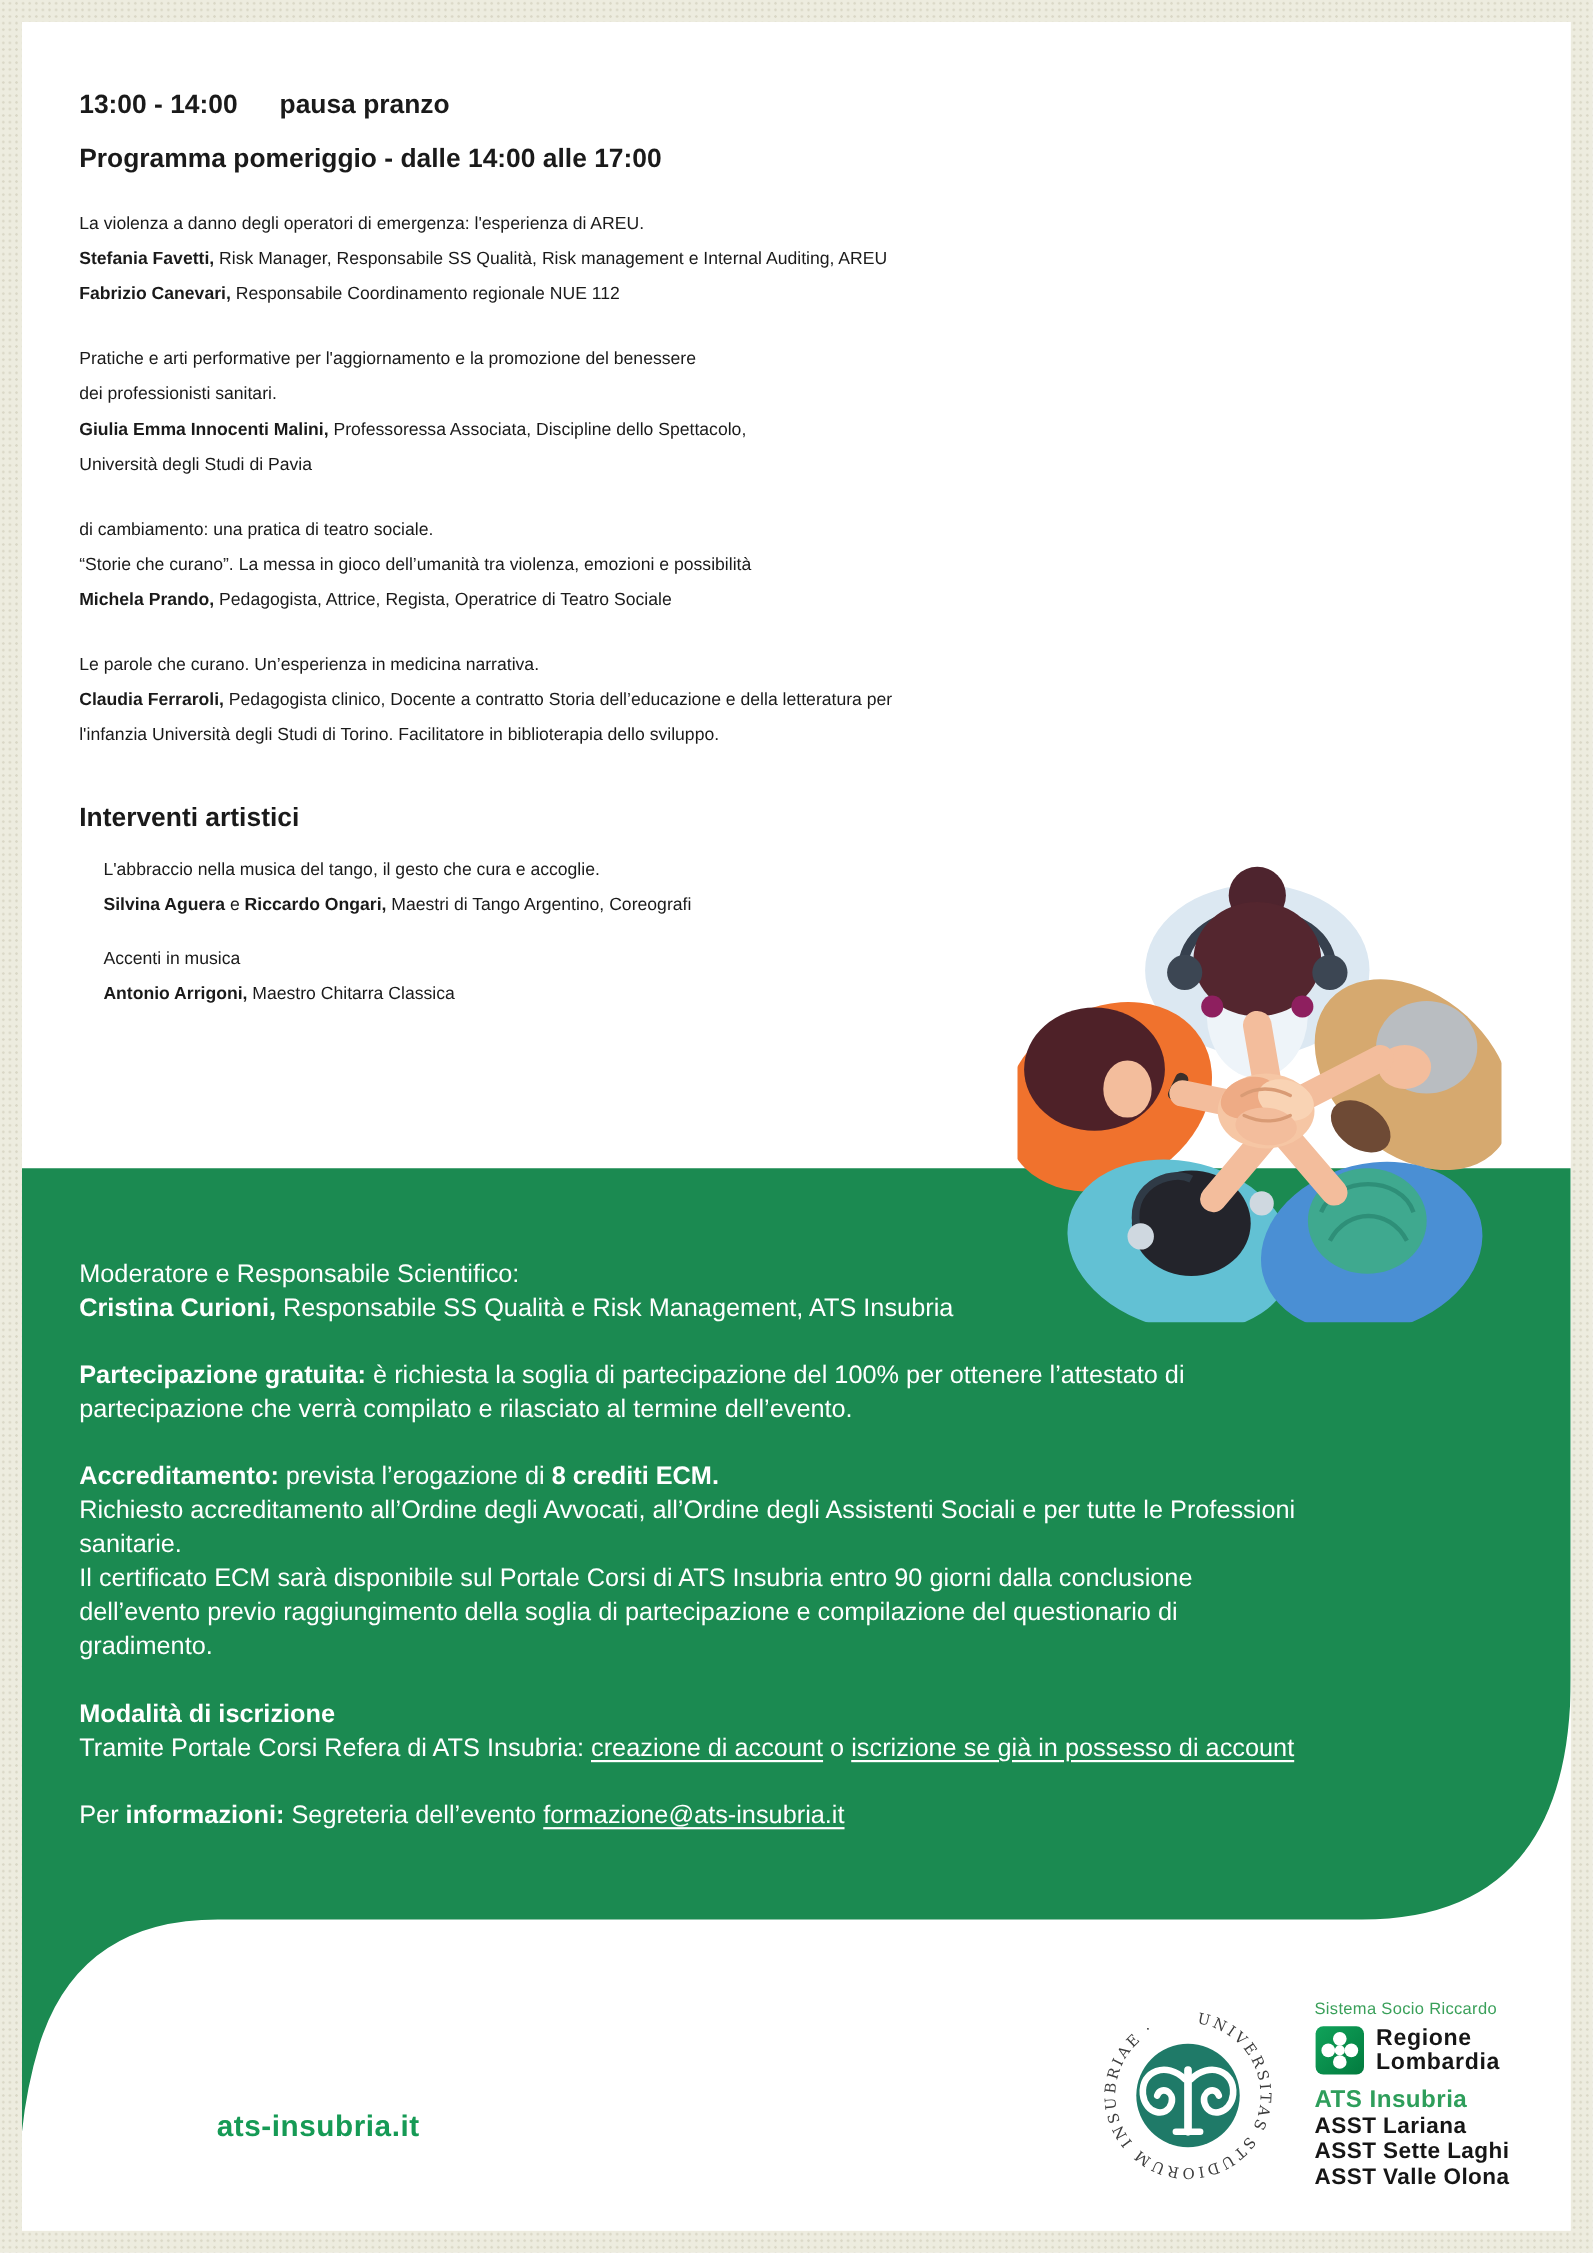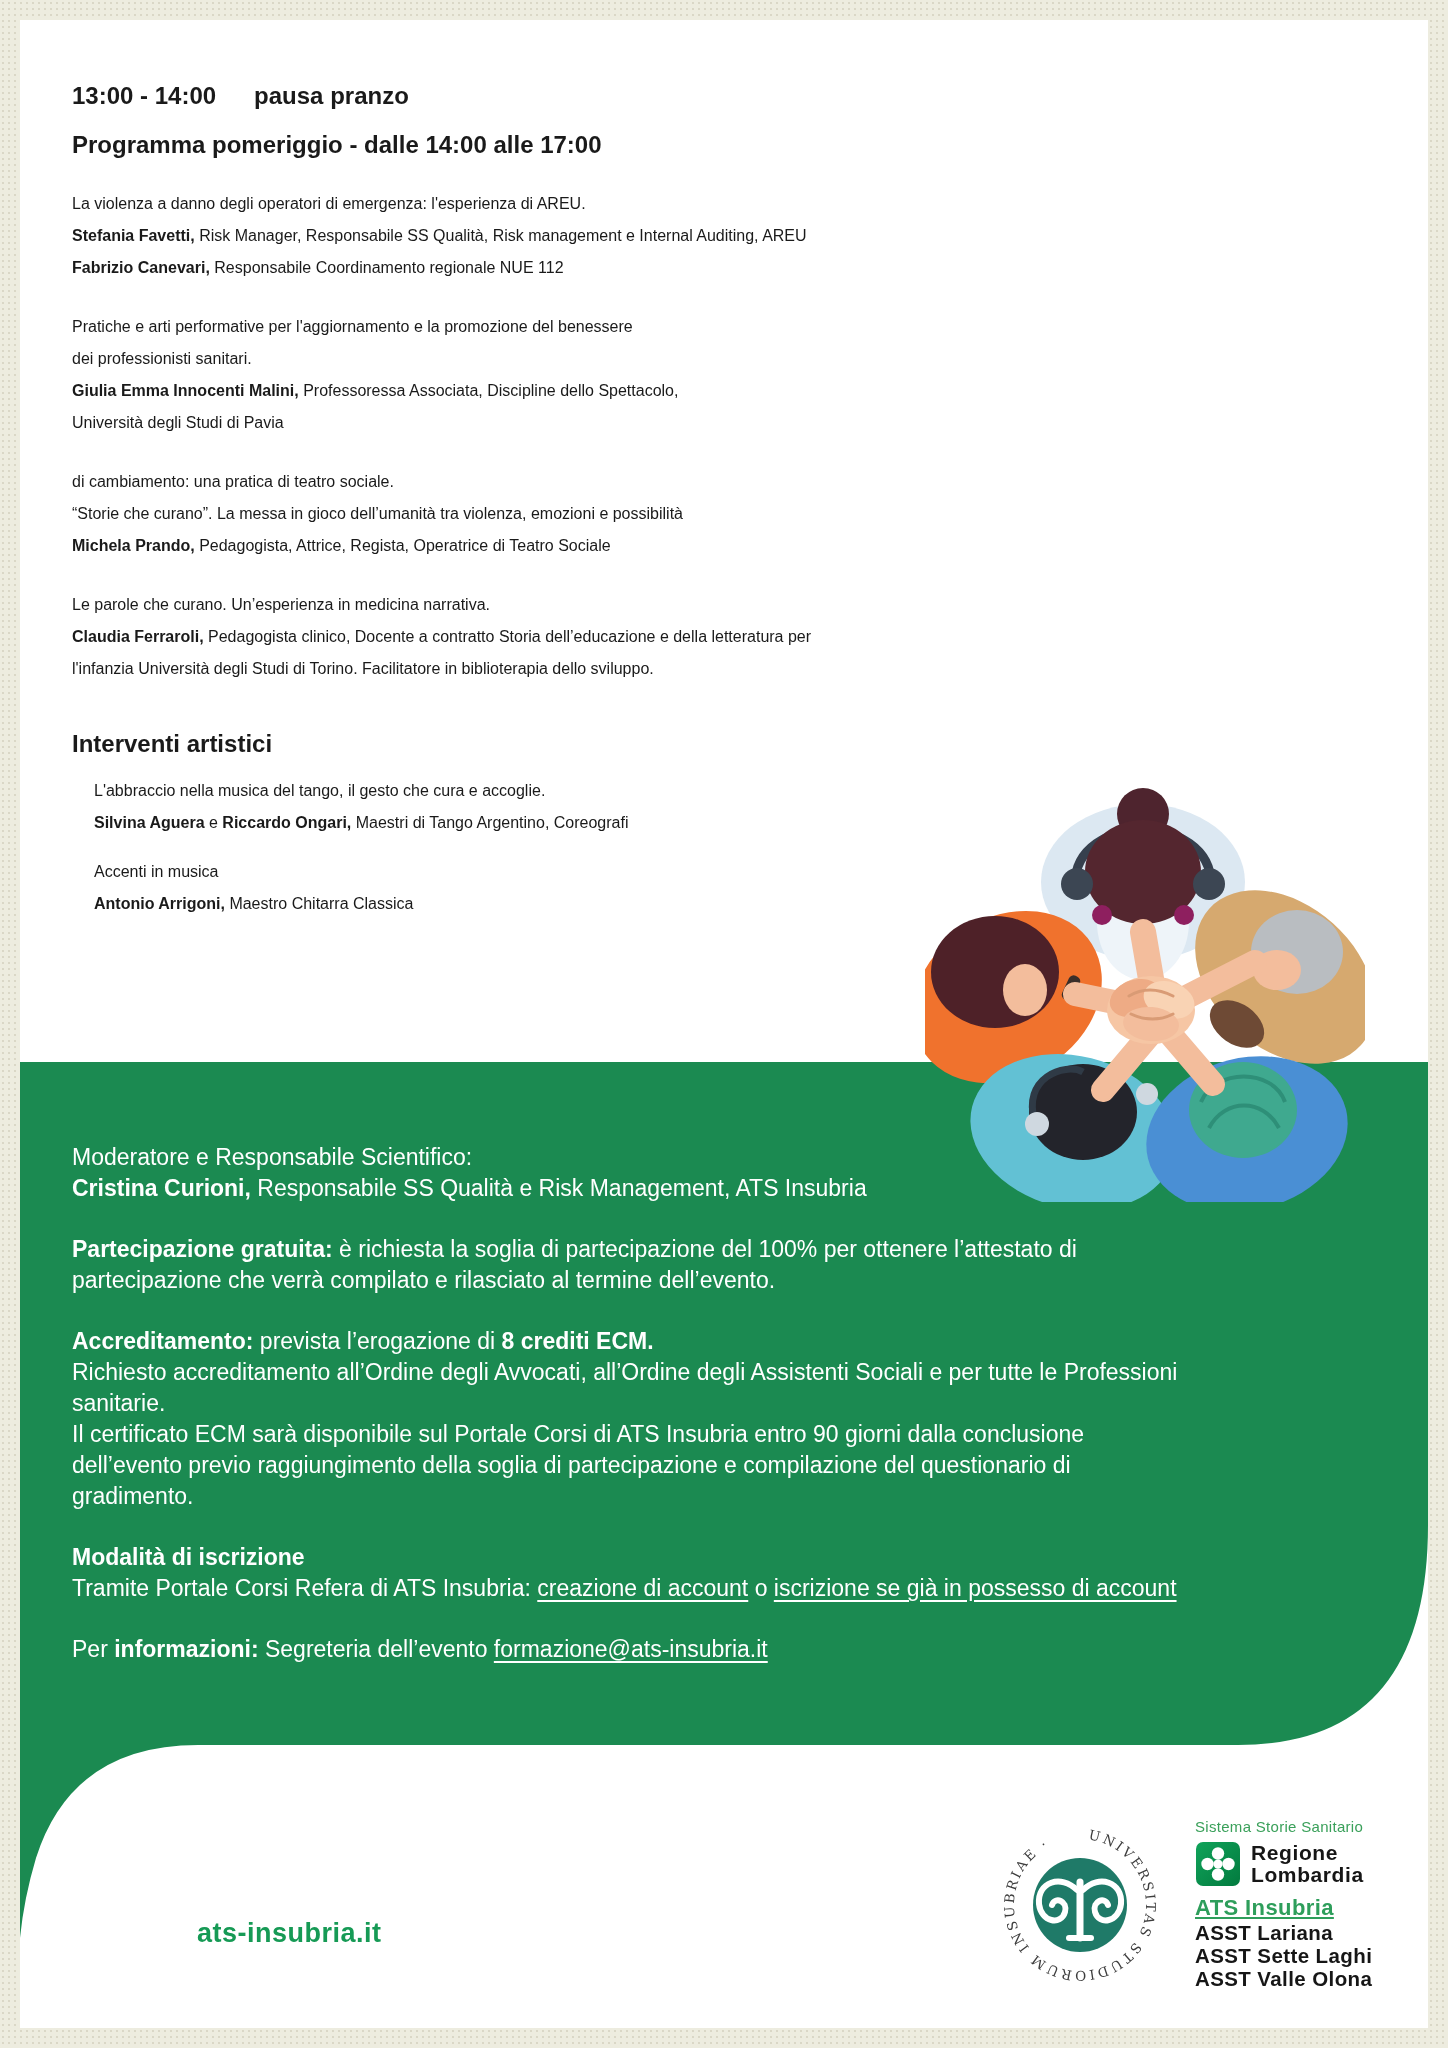--- a/index.html
+++ b/index.html
@@ -37,21 +37,21 @@
   .illu{position:absolute;left:905px;top:752px;width:440px;height:430px;}
   
   .site{position:absolute;left:177px;top:1898px;font-weight:bold;font-size:27px;color:#169a55;letter-spacing:.5px;}
   .seal{position:absolute;left:975px;top:1800px;width:170px;height:170px;}
   .seal-texts{font-family:"DejaVu Serif", serif;font-size:13.5px;letter-spacing:2.5px;fill:#3d3d3d;}
   .reg{position:absolute;left:1175px;top:1798px;width:220px;}
   .reg-sys{color:#3aa05a;font-size:15px;letter-spacing:.3px;white-space:nowrap;}
   .reg-row{display:flex;align-items:center;margin-top:6px;}
   .reg-icon{width:46px;height:46px;flex:0 0 auto;}
   .reg-name{margin-left:10px;font-weight:600;font-size:21px;line-height:22px;color:#161616;letter-spacing:.6px;}
-  .reg-ats{margin-top:8px;color:#2e9e5b;font-weight:bold;font-size:22px;letter-spacing:.4px;text-decoration:underline;}
+  .reg-ats{margin-top:8px;color:#2e9e5b;font-weight:bold;font-size:22px;letter-spacing:.4px;}
   .reg-asst{margin-top:1px;color:#161616;font-weight:bold;font-size:20.5px;line-height:22px;letter-spacing:.4px;}
 </style>
 </head>
 <body>
 
 <div class="card">
 
   <svg class="green-svg" viewBox="0 0 1408 2008" preserveAspectRatio="none">
     <path d="M0,1042 H1408 V1505 Q1408,1725 1218,1725 H178 Q52,1725 16,1838 Q4,1878 0,1918 V1042 Z" fill="#1b8a51"></path>
   </svg>
@@ -195,21 +195,21 @@
     </defs>
     <text class="seal-texts"><textPath href="#sealTextPath" startOffset="8">UNIVERSITAS STUDIORUM INSUBRIAE ·</textPath></text>
     <circle cx="85" cy="85" r="47" fill="#1f7a68"></circle>
     <path d="M85,62 V118" stroke="#ffffff" stroke-width="7" stroke-linecap="round"></path>
     <path d="M82,70 C66,54 42,62 44,84 C46,102 66,106 70,92 C73,81 60,76 57,85" fill="none" stroke="#ffffff" stroke-width="6" stroke-linecap="round"></path>
     <path d="M88,70 C104,54 128,62 126,84 C124,102 104,106 100,92 C97,81 110,76 113,85" fill="none" stroke="#ffffff" stroke-width="6" stroke-linecap="round"></path>
     <path d="M74,118 H96" stroke="#ffffff" stroke-width="6" stroke-linecap="round"></path>
   </svg>
 
   <div class="reg">
-    <div class="reg-sys">Sistema Storie Sanitario</div>
+    <div class="reg-sys">Sistema Socio Riccardo</div>
     <div class="reg-row">
       <svg class="reg-icon" viewBox="0 0 46 46">
         <defs>
           <linearGradient id="lomb" x1="0" y1="0" x2="1" y2="1">
             <stop offset="0" stop-color="#10a35a"></stop>
               <stop offset="1" stop-color="#027a3e"></stop>
           </linearGradient>
         </defs>
         <rect x="1" y="1" width="44" height="44" rx="7" fill="url(#lomb)"></rect>
         <circle cx="23" cy="12.5" r="6.2" fill="#ffffff"></circle>

